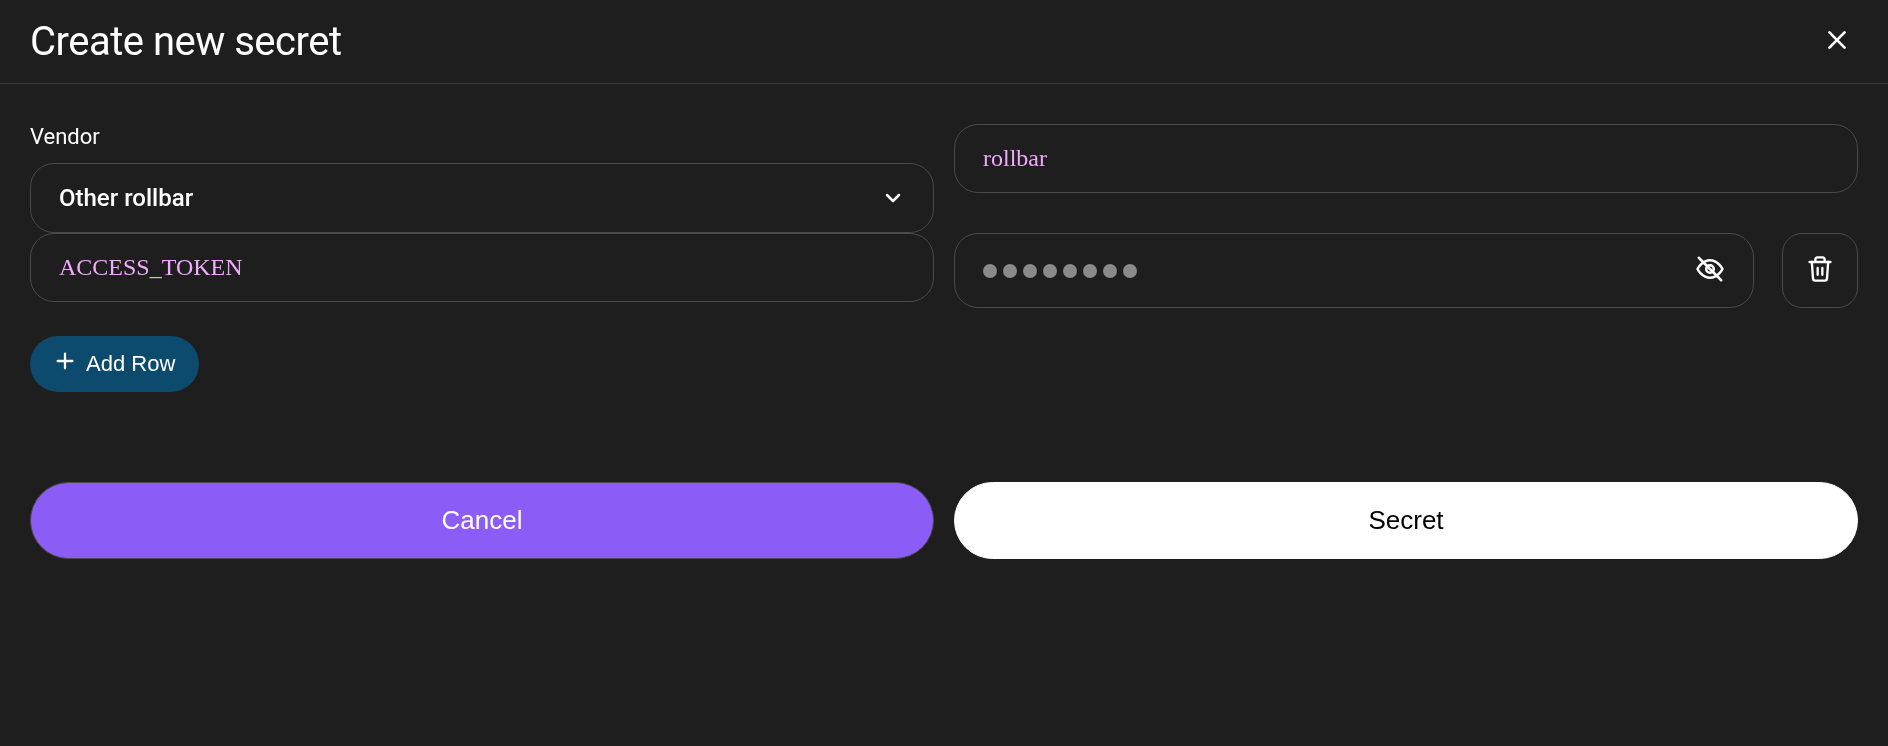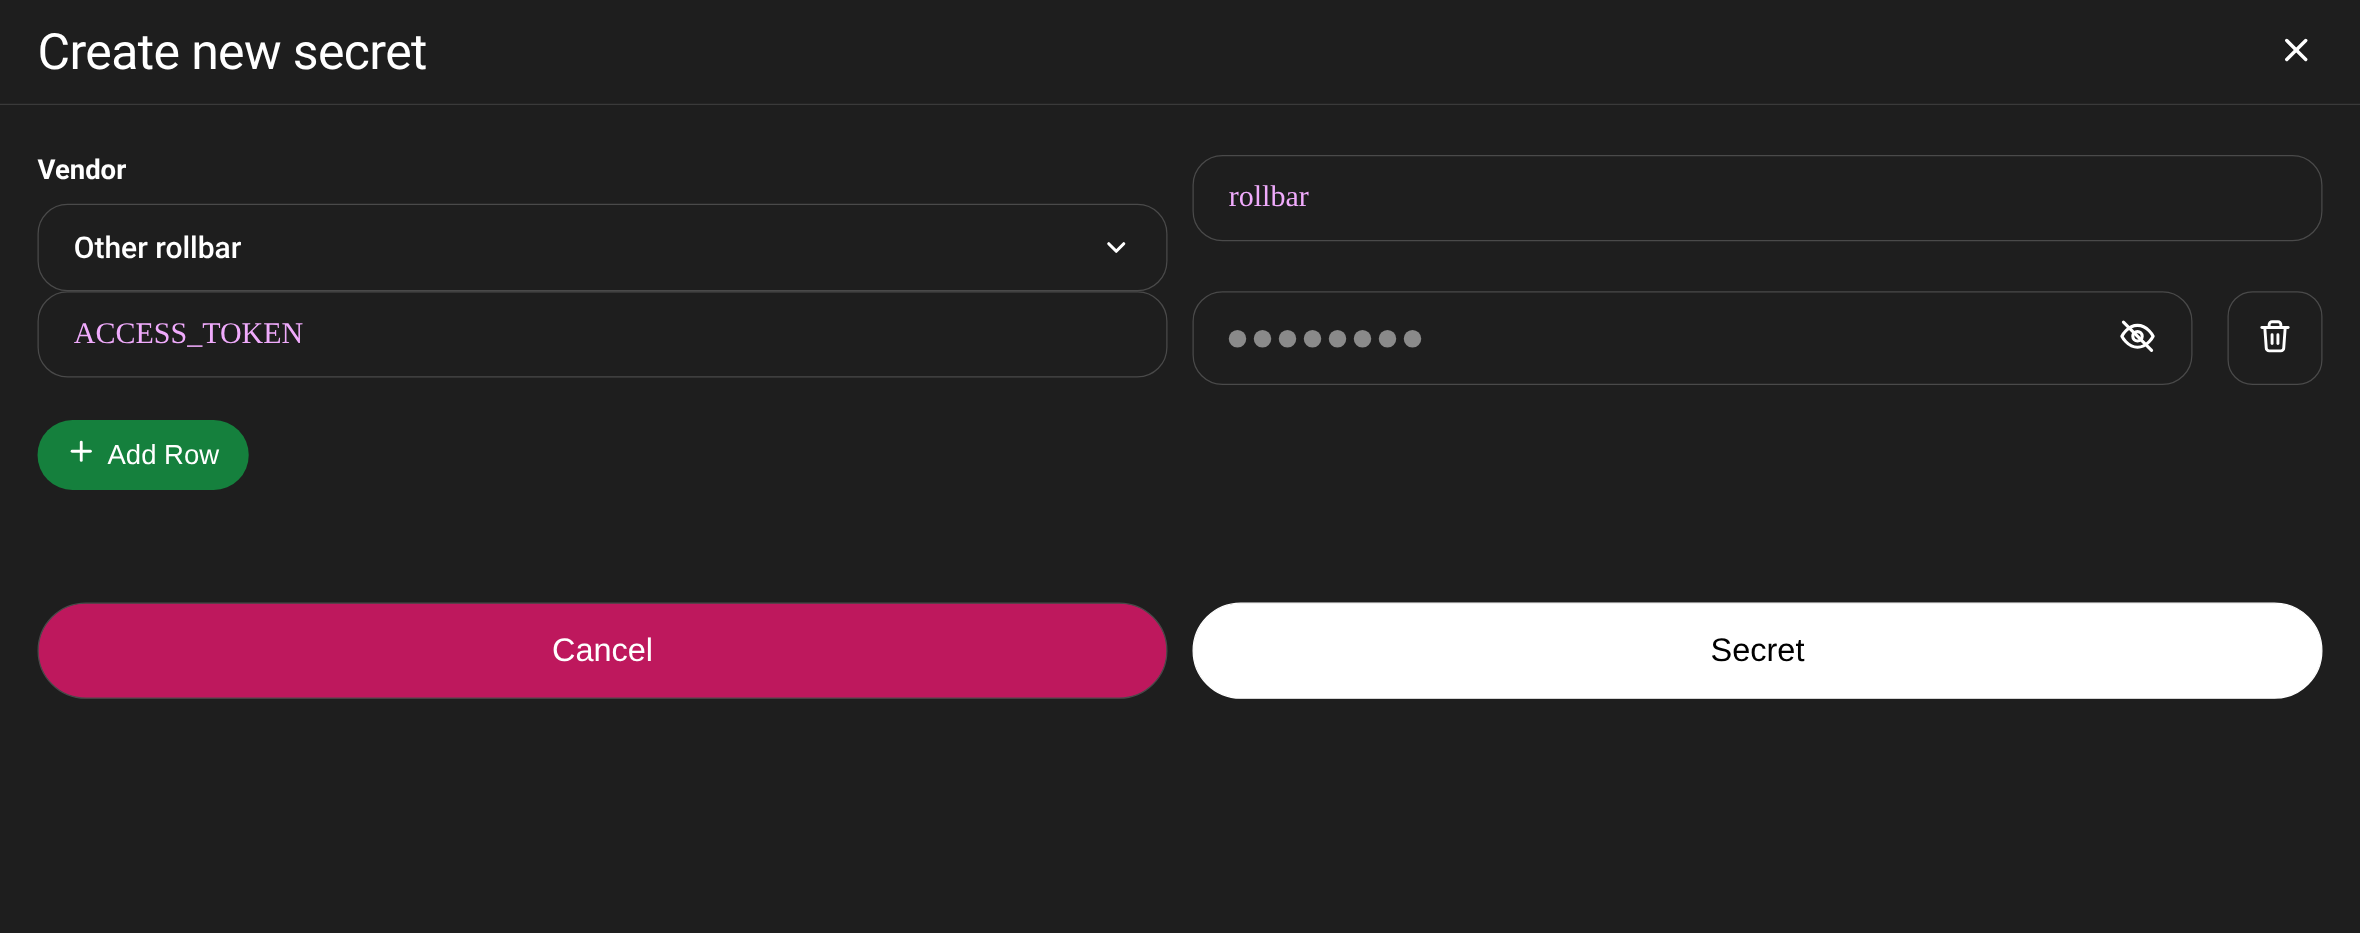--- a/index.html
+++ b/index.html
@@ -44,21 +44,21 @@
       display: flex;
       gap: 20px;
     }
     .form-group {
       flex: 1;
       display: flex;
       flex-direction: column;
     }
     .label {
       font-size: 22px;
-      font-weight: 700;
+      font-weight: 400;
       margin-bottom: 14px;
     }
     .select-wrapper {
       position: relative;
     }
     .select {
       width: 100%;
       background: #1e1e1e;
       border: 1px solid #4a4a4a;
       border-radius: 24px;
@@ -137,21 +137,21 @@
       border-radius: 20px;
       color: #ffffff;
       cursor: pointer;
       width: 76px;
       display: flex;
       align-items: center;
       justify-content: center;
     }
     .add-row {
       margin-top: 28px;
-      background: #15803d;
+      background: #0c4a6e;
       border: none;
       border-radius: 999px;
       color: #ffffff;
       font-size: 22px;
       font-weight: 500;
       padding: 14px 24px;
       cursor: pointer;
       display: inline-flex;
       align-items: center;
       gap: 10px;
@@ -167,21 +167,21 @@
       font-size: 26px;
       font-weight: 500;
       padding: 22px;
       cursor: pointer;
       border: 1px solid #4a4a4a;
       display: flex;
       align-items: center;
       justify-content: center;
     }
     .btn-cancel {
-      background: #be185d;
+      background: #8b5cf6;
       color: #ffffff;
     }
     .btn-create {
       background: #ffffff;
       color: #000000;
       border: 1px solid #ffffff;
     }
   </style>
 </head>
 <body>

